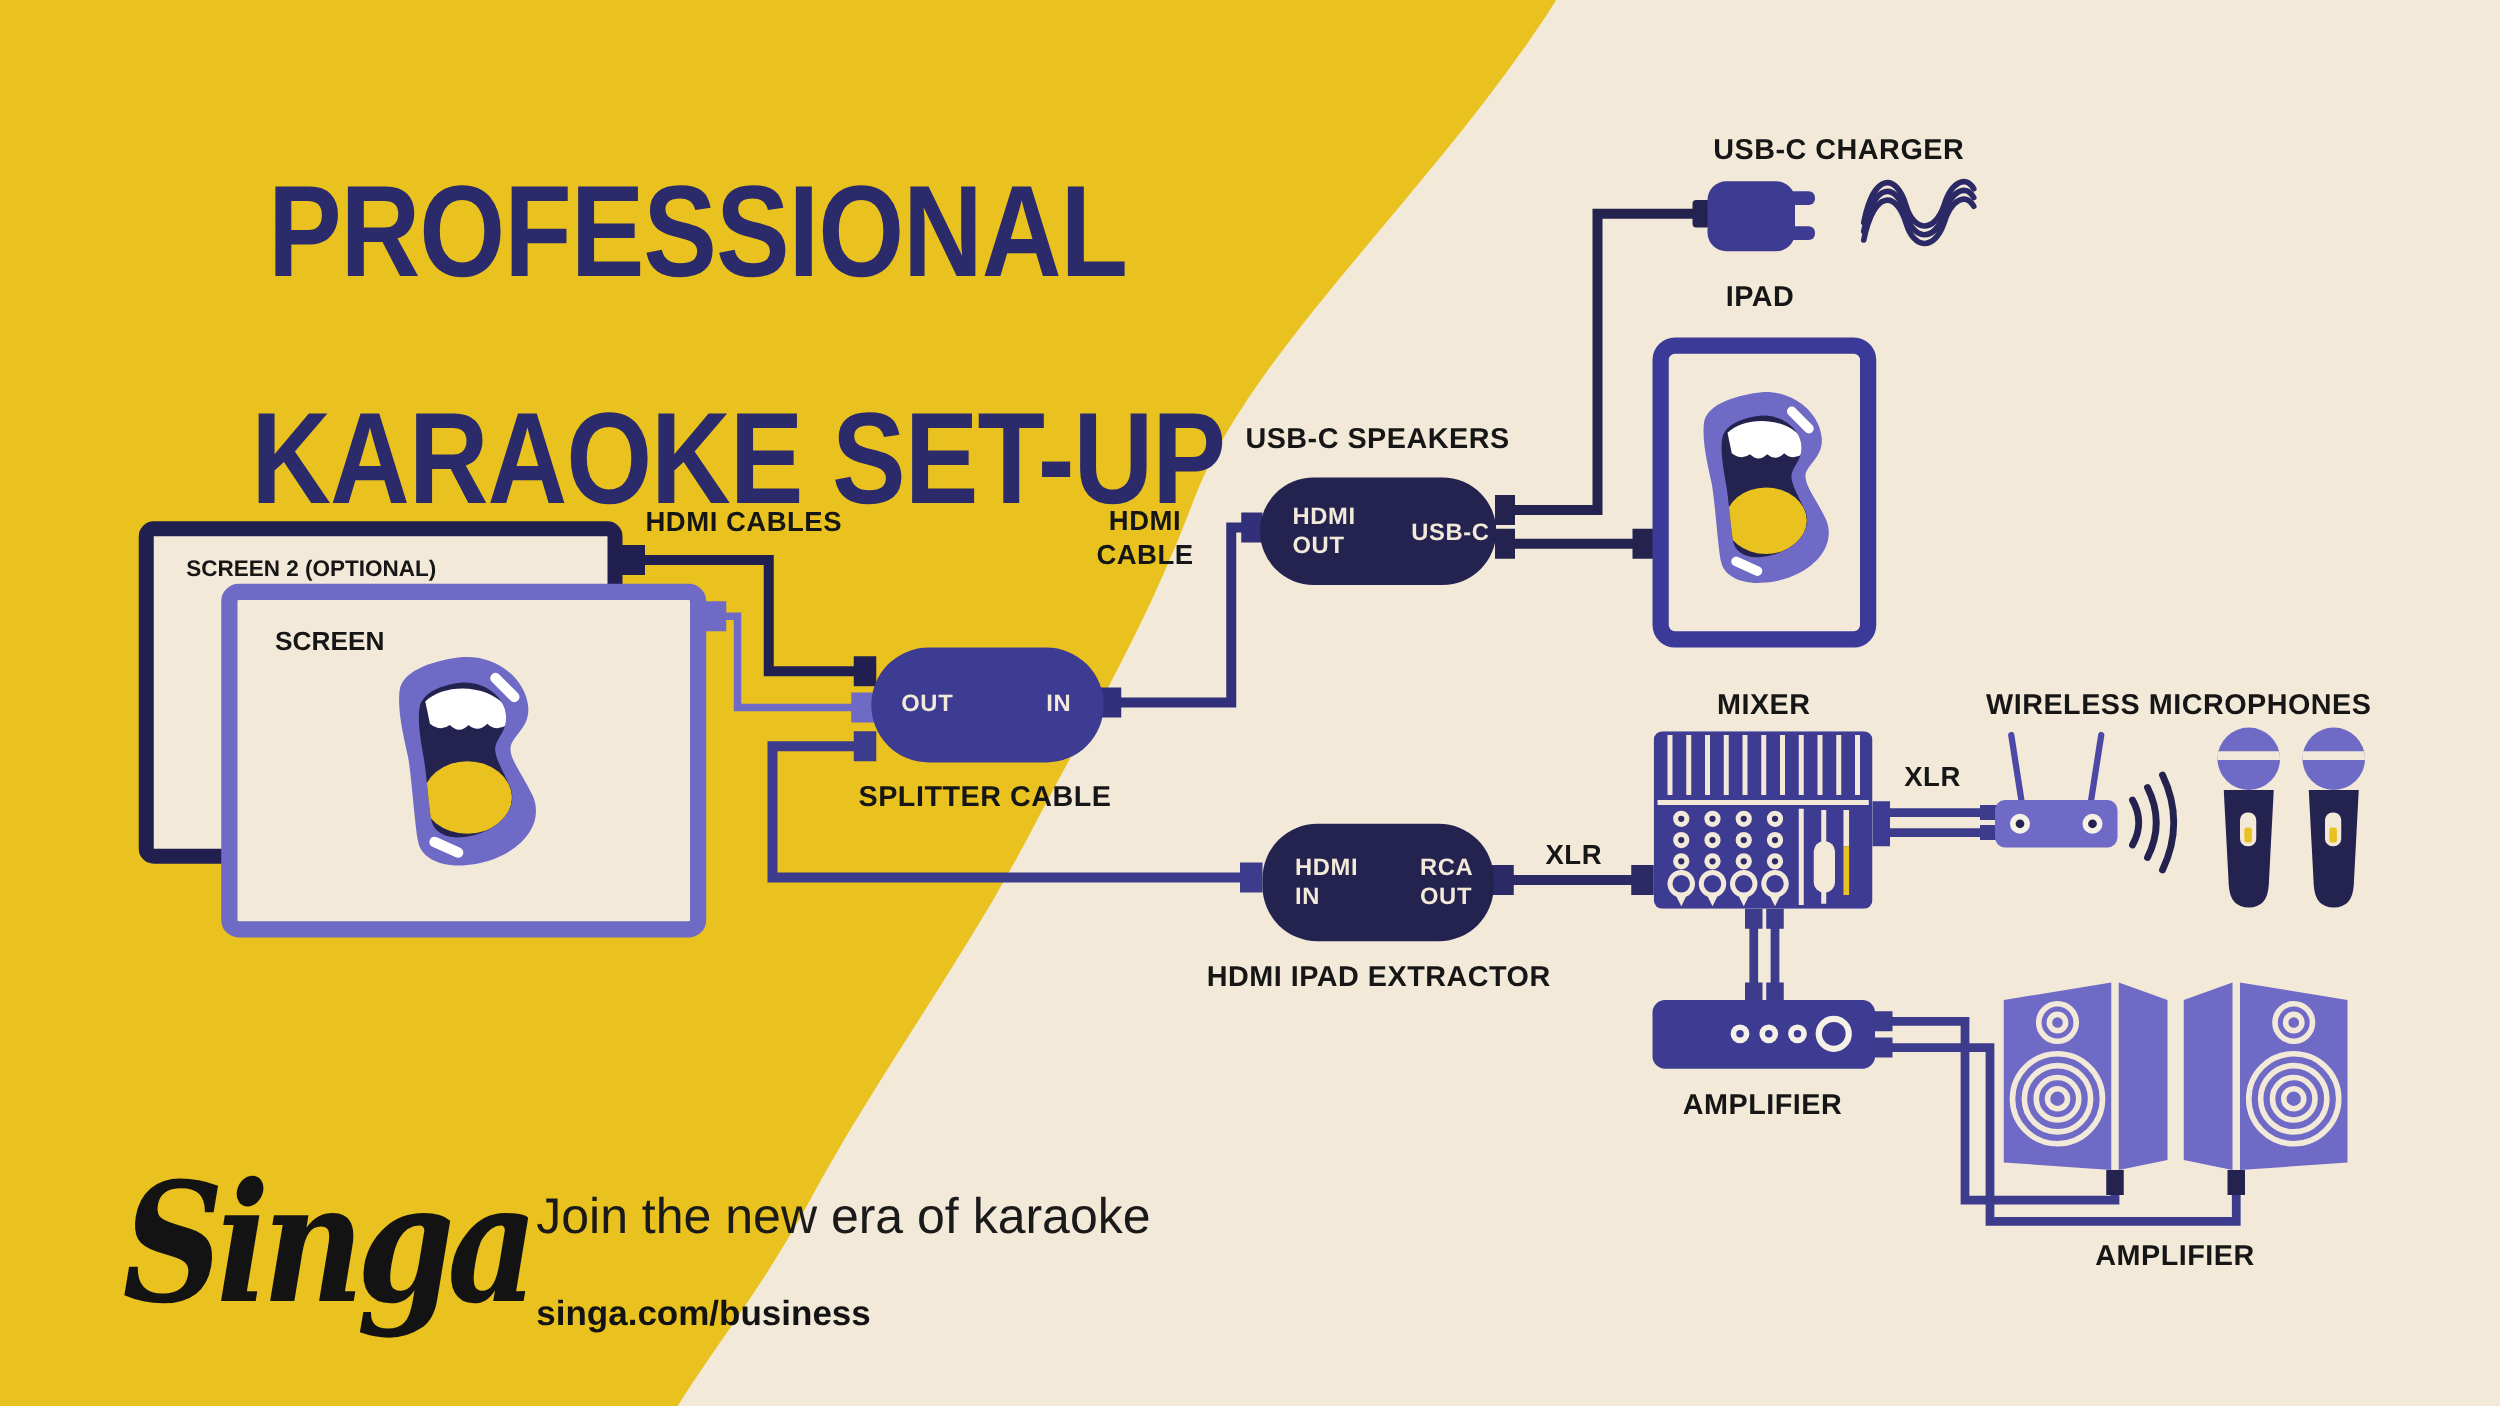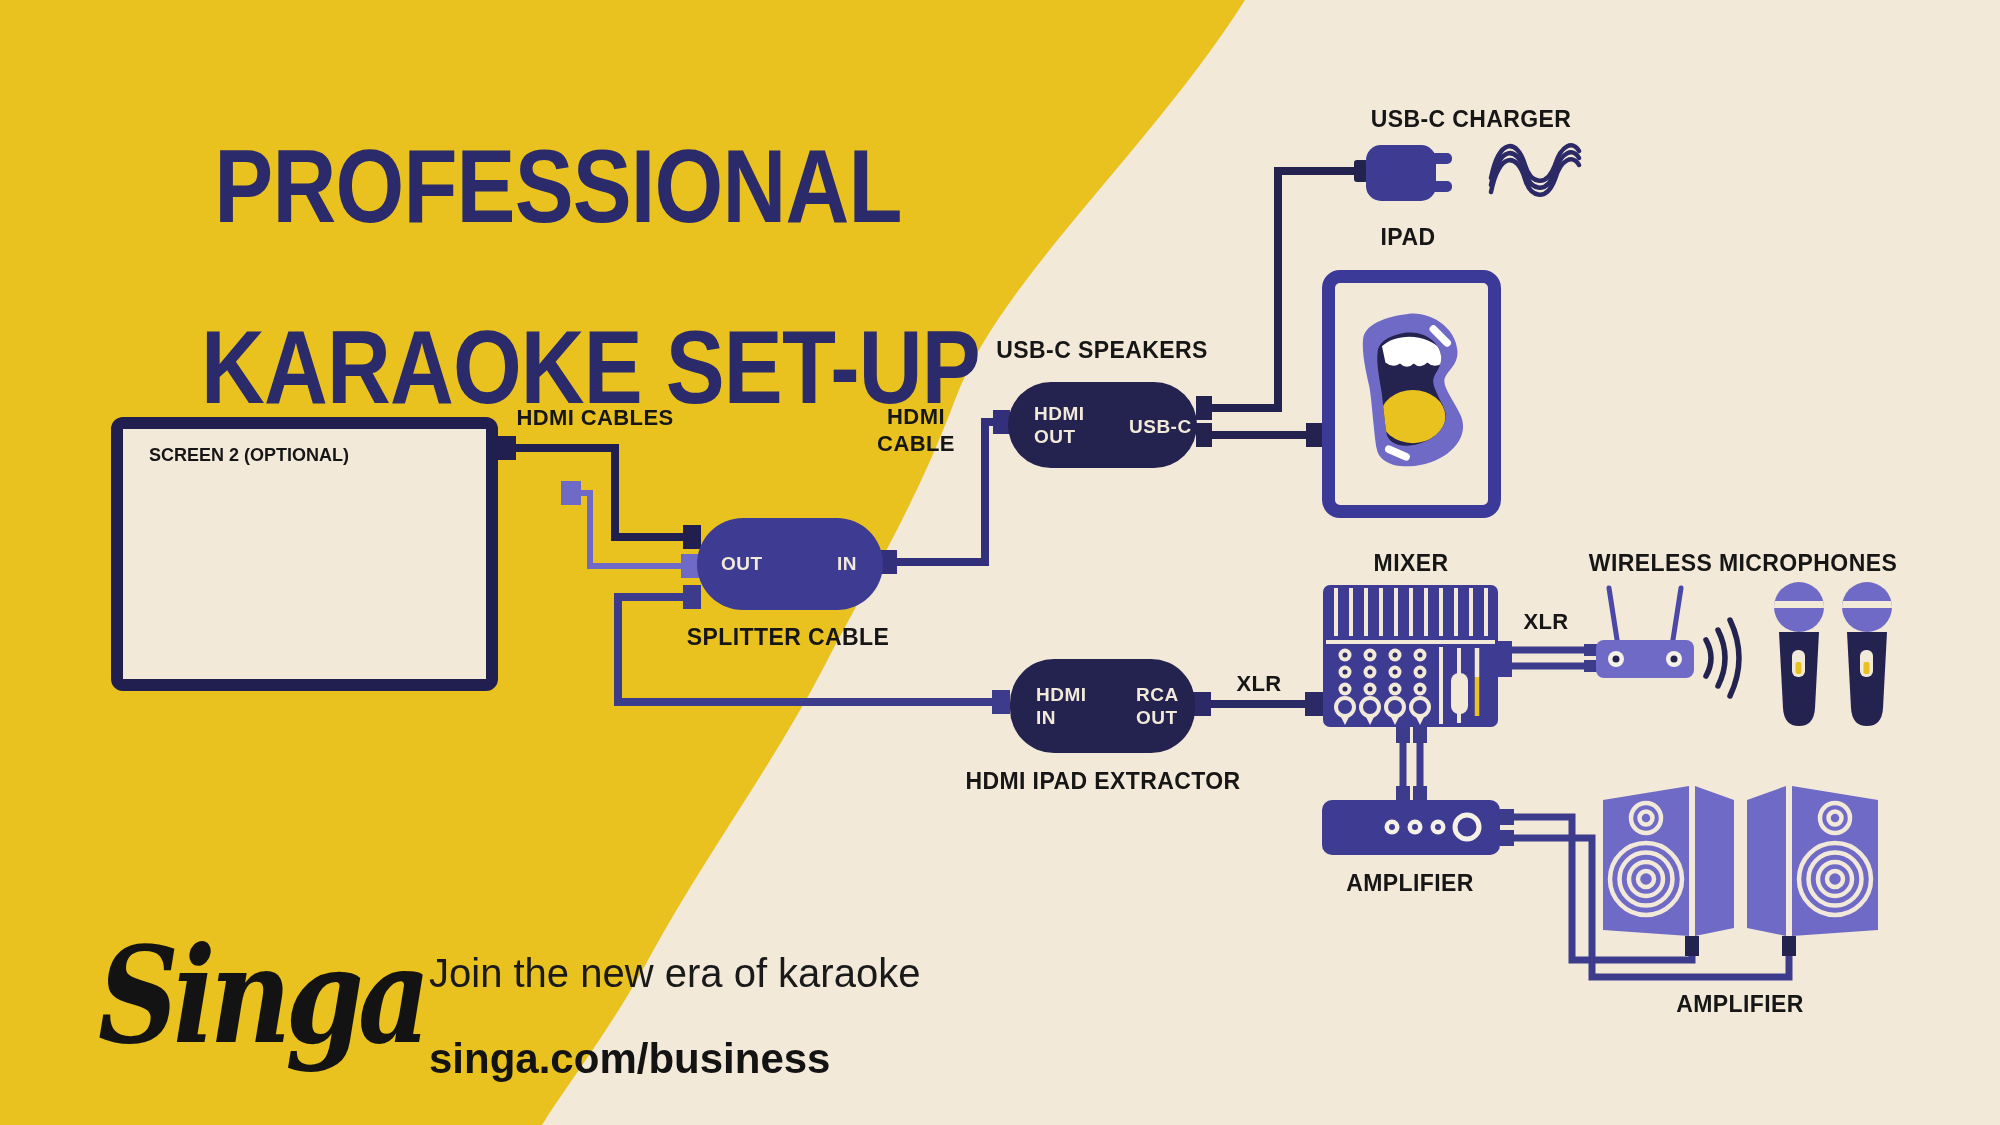--- a/index.html
+++ b/index.html
@@ -16,21 +16,21 @@
   .boxtxt{position:absolute;color:#f2e9d9;font-weight:bold;font-size:19px;line-height:23px;
           letter-spacing:.5px;white-space:nowrap;}
   .title{position:absolute;left:138px;top:96px;width:840px;z-index:3;text-align:center;
          color:#2b2a6b;font-weight:bold;font-size:104px;line-height:181px;letter-spacing:-1px;
          transform:scaleX(.85);transform-origin:50% 0;white-space:nowrap;}
   .screenlabel{position:absolute;font-weight:bold;color:#161616;}
   .footer-logo{position:absolute;left:98px;top:918px;z-index:3;color:#131313;
           font-family:"DejaVu Serif",serif;font-style:italic;font-weight:bold;font-size:132px;
           letter-spacing:-7px;transform:scaleX(.85);transform-origin:0 0;white-space:nowrap;}
   .footer-tag{position:absolute;left:429px;top:951px;z-index:3;color:#1a1a1a;font-size:40px;white-space:nowrap;}
-  .footer-url{position:absolute;left:429px;top:1035px;z-index:3;color:#131313;font-size:42px;font-weight:bold;white-space:nowrap;}
+  .footer-url{position:absolute;left:429px;top:1035px;z-index:3;color:#131313;font-size:28px;font-weight:bold;white-space:nowrap;}
   svg{display:block;}
 </style>
 </head>
 <body>
 
 <div class="canvas">
 
   <svg class="bgsvg" width="2000" height="1125" viewBox="0 0 2000 1125">
 
     <path d="M1245,0 C1150,150 1000,280 955,400 C915,505 880,560 825,665
@@ -126,20 +126,26 @@
 
   <div class="title">
     <div>PROFESSIONAL</div>
     <div>KARAOKE SET-UP</div>
   </div>
 
   <div class="dev" style="left:111px;top:417px;width:387px;height:274px;background:#f2e9d9;border:12px solid #211f50;border-radius:12px;">
     <span class="screenlabel" style="left:26px;top:16px;font-size:18px;">SCREEN 2 (OPTIONAL)</span>
   </div>
 
+  <div class="dev" style="left:177px;top:467px;width:388px;height:283px;background:#f2e9d9;border:13px solid #6f6ac6;border-radius:14px;">
+    <span class="screenlabel" style="left:30px;top:22px;font-size:21px;">SCREEN</span>
+    <svg width="118" height="182" viewBox="0 0 126 182" style="position:absolute;left:124px;top:38px;">
+        <use href="#mouthsym"></use>
+      </svg>
+  </div>
 
   <div class="dev pill" style="left:697px;top:518px;width:186px;height:92px;">
     <span class="boxtxt" style="left:24px;top:34px;">OUT</span>
     <span class="boxtxt" style="right:26px;top:34px;">IN</span>
   </div>
 
   <div class="dev darkpill" style="left:1008px;top:382px;width:189px;height:86px;">
     <span class="boxtxt" style="left:26px;top:20px;">
       <span style="display:block">HDMI</span>
       <span style="display:block">OUT</span>

